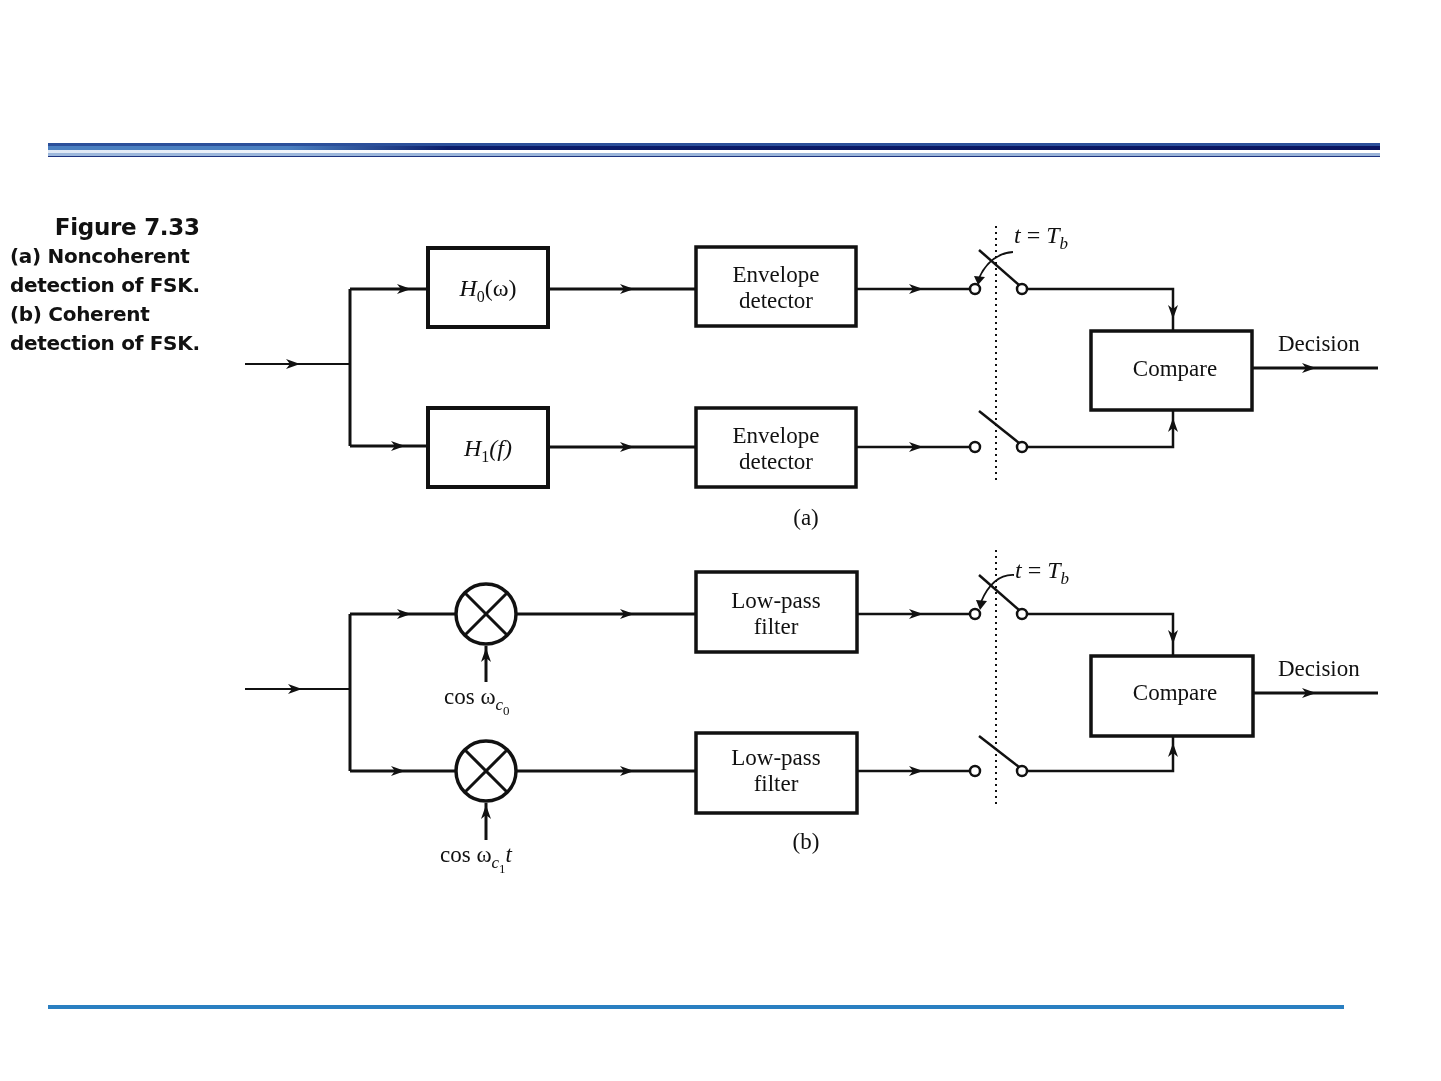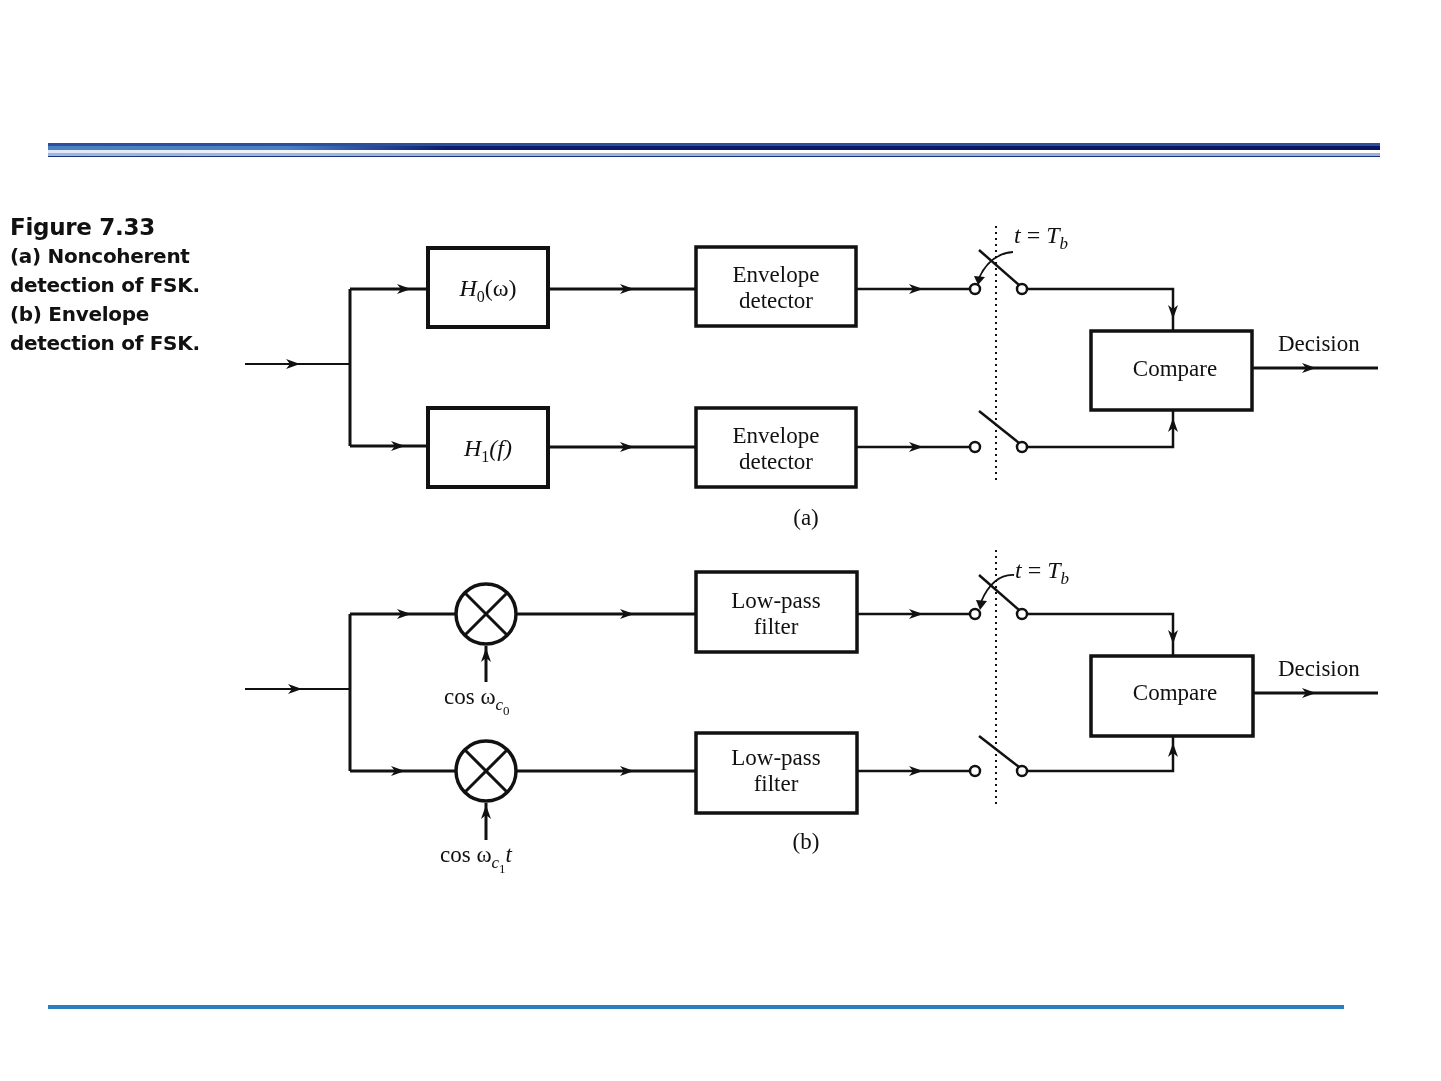--- a/index.html
+++ b/index.html
@@ -5,41 +5,41 @@
     html, body { margin: 0; padding: 0; background: #ffffff; }
     body { width: 1441px; height: 1081px; position: relative; overflow: hidden; font-family: "DejaVu Serif", serif; }
     .header-bar { position: absolute; left: 48px; top: 143px; width: 1332px; height: 14px; }
     .header-bar .l1 { position: absolute; left: 0; top: 0; width: 100%; height: 3px; background: #2b4f9a; }
     .header-bar .l2 { position: absolute; left: 0; top: 3px; width: 100%; height: 4px; background: linear-gradient(90deg, #4a7fc0 0%, #4a7fc0 18%, #0b1d6b 30%, #0a1560 100%); }
     .header-bar .l3 { position: absolute; left: 0; top: 7px; width: 100%; height: 3px; background: linear-gradient(90deg, #dfe8f5 0%, #ffffff 30%, #ffffff 100%); }
     .header-bar .l4 { position: absolute; left: 0; top: 10px; width: 100%; height: 3px; background: linear-gradient(90deg, #9db8dc 0%, #9db8dc 20%, #9ab3d8 100%); }
     .header-bar .l5 { position: absolute; left: 0; top: 13px; width: 100%; height: 1px; background: #1d3380; }
     .footer-bar { position: absolute; left: 48px; top: 1005px; width: 1296px; height: 4px; background: #2a7fc1; }
     .caption { position: absolute; left: 10px; top: 213px; font-family: "DejaVu Sans", sans-serif; color: #111; letter-spacing: -0.3px; }
-    .caption .title { font-size: 23px; font-weight: bold; line-height: 29px; }
+    .caption .title { font-size: 23px; font-weight: bold; line-height: 29px; text-align: right; }
     .caption .line { font-size: 20px; line-height: 29px; font-weight: 700; }
     svg.diagram { position: absolute; left: 0; top: 0; }
     .lbl { font-family: "Liberation Serif", serif; fill: #111; }
   </style>
 </head>
 <body>
 
 <div class="header-bar">
   <div class="l1"></div>
     <div class="l2"></div>
     <div class="l3"></div>
     <div class="l4"></div>
     <div class="l5"></div>
 </div>
 
 <div class="caption">
   <div class="title">Figure 7.33</div>
   <div class="line">(a) Noncoherent</div>
   <div class="line">detection of FSK.</div>
-  <div class="line">(b) Envelope</div>
+  <div class="line">(b) Coherent</div>
   <div class="line">detection of FSK.</div>
 </div>
 
 <svg class="diagram" width="1441" height="1081" viewBox="0 0 1441 1081">
   <defs>
     <marker id="arr" markerWidth="14" markerHeight="10" refX="10" refY="5" orient="auto" markerUnits="userSpaceOnUse">
       <path d="M0,0 L12,5 L0,10 L3,5 Z" fill="#111"></path>
     </marker>
   </defs>
 

